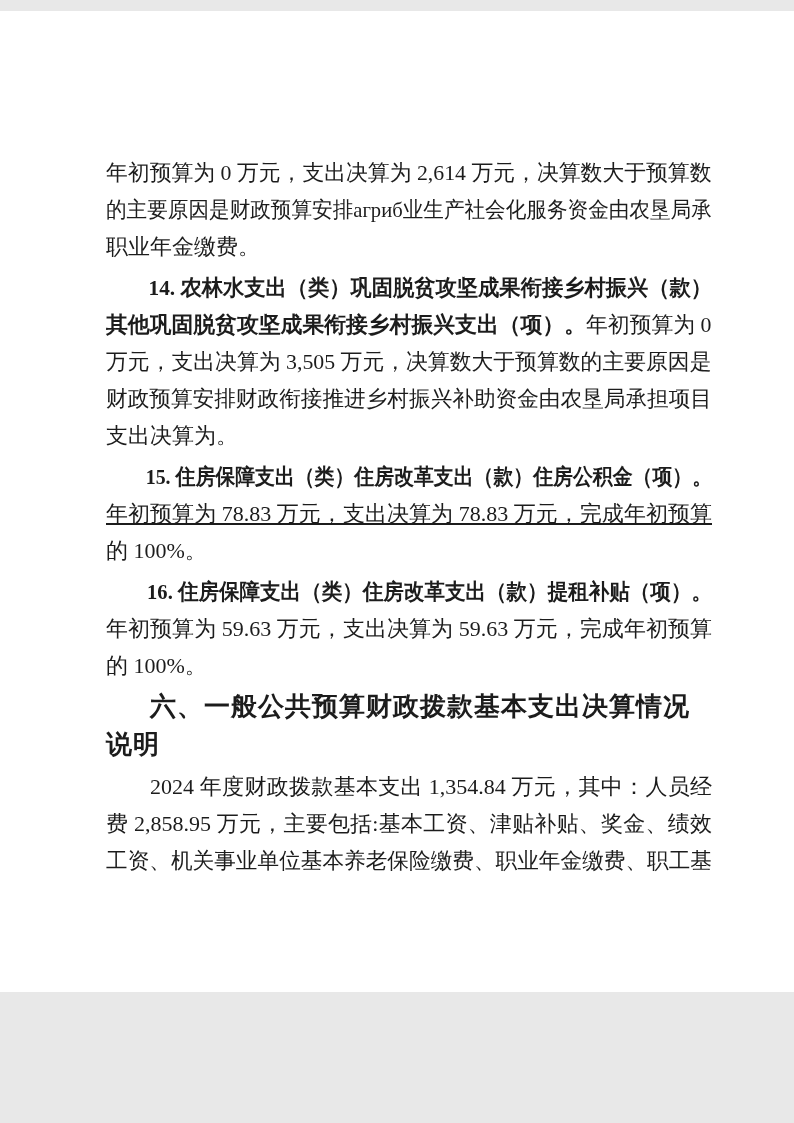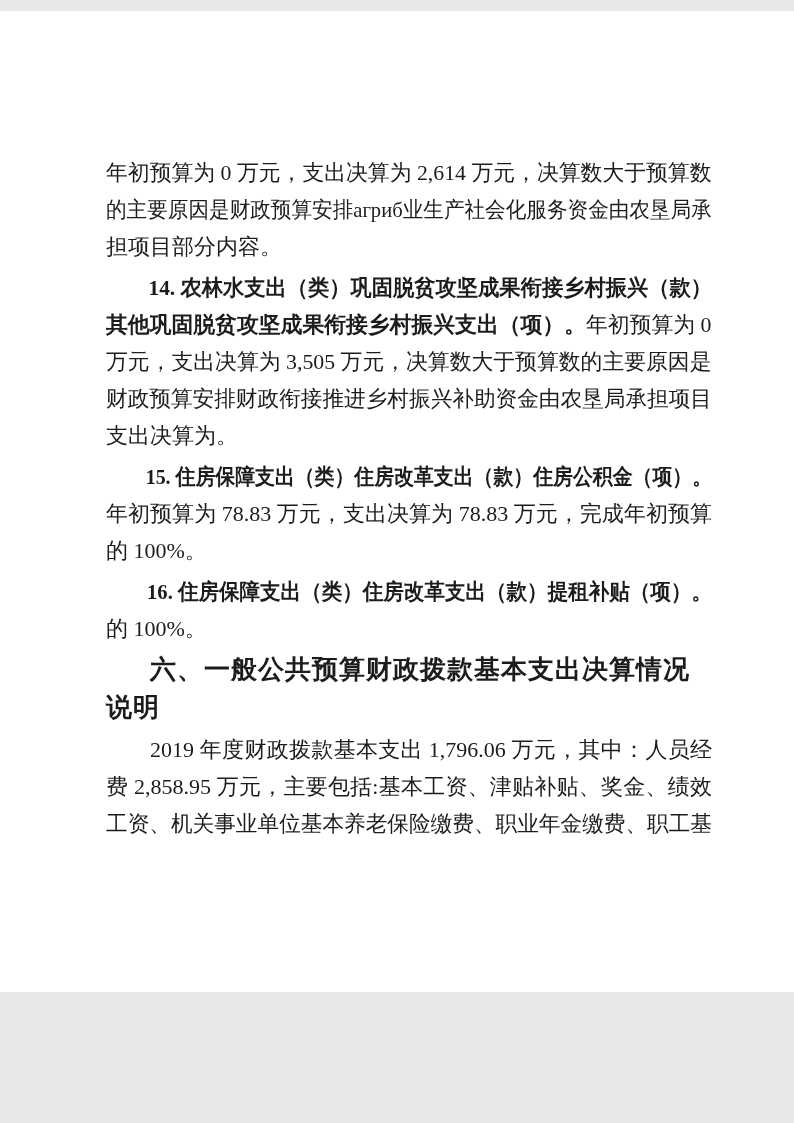--- a/index.html
+++ b/index.html
@@ -49,41 +49,42 @@
   }
 </style>
 </head>
 <body>
 
 <div class="page">
   <div class="doc" id="doc">
       <div class="para">
         <div class="line j" style="white-space: nowrap; transform: scaleX(0.991817);"><span>年初预算为 0 万元，支出决算为 2,614 万元，决算数大于预算数</span></div>
         <div class="line j" style="white-space: nowrap; transform: scaleX(0.936631);"><span>的主要原因是财政预算安排агриб业生产社会化服务资金由农垦局承</span></div>
-        <div class="line"><span>担项目部分内容。</span></div>
+        <div class="line"><span>职业年金缴费。</span></div>
       </div>
       <div class="para">
         <div class="line ind j" style="white-space: nowrap; transform: scaleX(0.966507);"><span class="b">14. 农林水支出（类）巩固脱贫攻坚成果衔接乡村振兴（款）</span></div>
         <div class="line j" style="white-space: nowrap; transform: scaleX(0.991817);"><span class="b">其他巩固脱贫攻坚成果衔接乡村振兴支出（项）。</span><span>年初预算为 0</span></div>
         <div class="line j" style="white-space: nowrap; transform: scaleX(0.991817);"><span>万元，支出决算为 3,505 万元，决算数大于预算数的主要原因是</span></div>
         <div class="line j" style="white-space: nowrap; transform: scaleX(0.983766);"><span>财政预算安排财政衔接推进乡村振兴补助资金由农垦局承担项目</span></div>
         <div class="line"><span>支出决算为。</span></div>
       </div>
       <div class="para">
         <div class="line ind j" style="white-space: nowrap; transform: scaleX(0.90313);"><span class="b">15. 住房保障支出（类）住房改革支出（款）住房公积金（项）。</span></div>
-        <div class="line j jfull" style="white-space: normal;"><span>年初预算为 78.83 万元，支出决算为 78.83 万元，完成年初预算</span></div>
+        <div class="line j jfull" style="white-space: normal; text-decoration: underline;"><span>年初预算为 78.83 万元，支出决算为 78.83 万元，完成年初预算</span></div>
         <div class="line"><span>的 100%。</span></div>
       </div>
       <div class="para">
         <div class="line ind j" style="white-space: nowrap; transform: scaleX(0.933744);"><span class="b">16. 住房保障支出（类）住房改革支出（款）提租补贴（项）。</span></div>
+        <div class="line j jfull" style="white-space: normal;"><span>年初预算为 59.63 万元，支出决算为 59.63 万元，完成年初预算</span></div>
         <div class="line"><span>的 100%。</span></div>
       </div>
       <div class="para">
         <div class="line ind"><span class="h">六、一般公共预算财政拨款基本支出决算情况说明</span></div>
       </div>
       <div class="para">
-        <div class="line ind j jfull" style="white-space: normal;"><span>2019 年度财政拨款基本支出 1,796.06 万元，其中：人员经</span></div>
+        <div class="line ind j jfull" style="white-space: normal;"><span>2024 年度财政拨款基本支出 1,354.84 万元，其中：人员经</span></div>
         <div class="line j jfull" style="white-space: normal;"><span>费 2,858.95 万元，主要包括:基本工资、津贴补贴、奖金、绩效</span></div>
         <div class="line j" style="white-space: nowrap; transform: scaleX(0.983766);"><span>工资、机关事业单位基本养老保险缴费、职业年金缴费、职工基</span></div>
       </div>
     </div>
   <div class="pageno">-20-</div>
 </div>
 
 </body></html>

